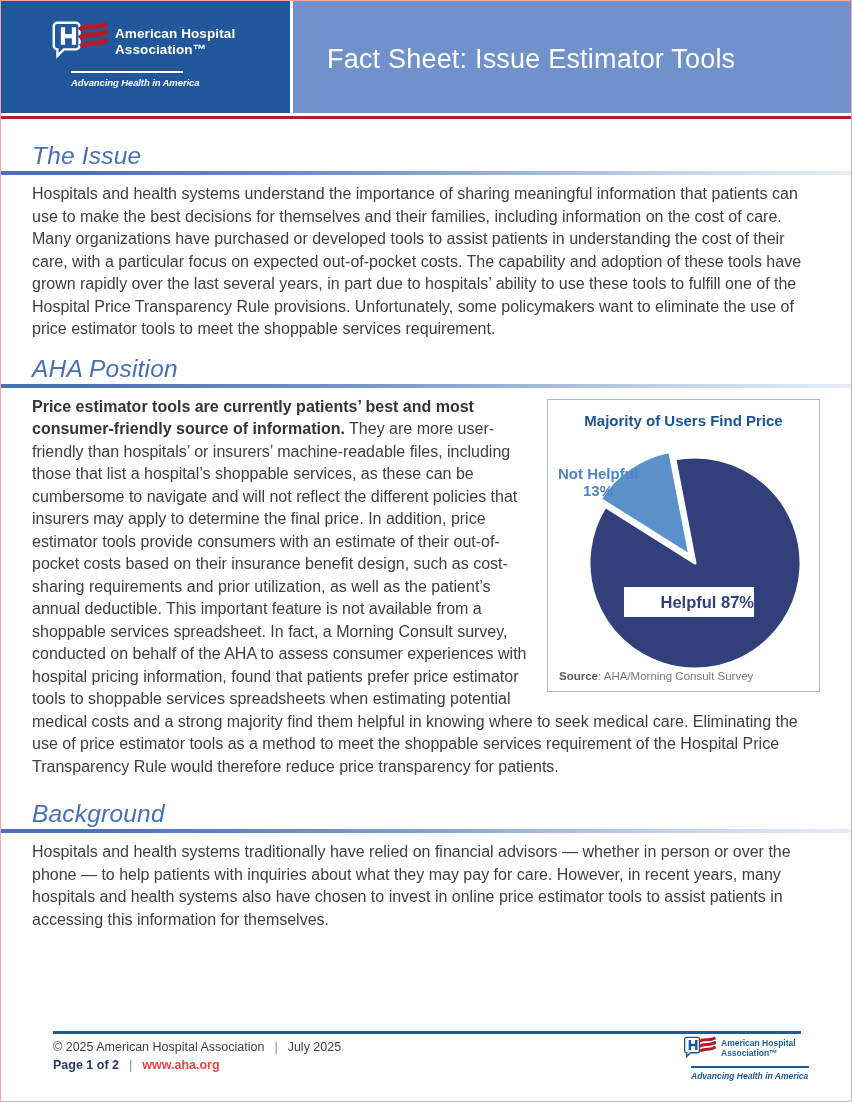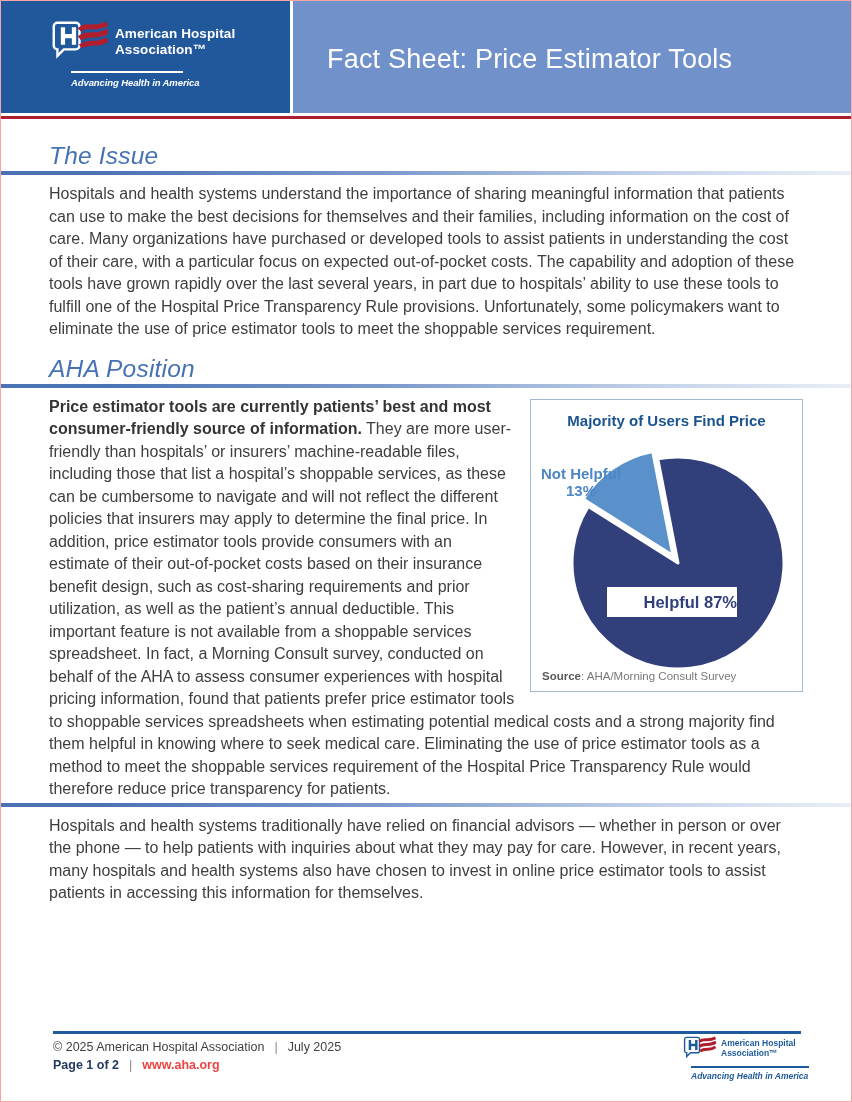--- a/index.html
+++ b/index.html
@@ -13,21 +13,21 @@
   .header-left{position:absolute;left:0;top:0;width:289px;height:112px;background:#21589c;}
   .header-right{position:absolute;left:292px;right:0;top:0;height:112px;background:#7191ca;}
   .fact-title{position:absolute;left:326px;top:43px;font-size:27px;line-height:30px;color:#ffffff;font-weight:400;letter-spacing:.2px;white-space:nowrap;}
   .logo{position:absolute;left:50px;top:18px;}
   .logo-row{display:flex;align-items:flex-start;}
   .logo-text{margin-left:7px;margin-top:7px;color:#fff;font-weight:bold;font-size:13.5px;line-height:16px;letter-spacing:.1px;}
   .logo-div{height:2px;background:#ffffff;width:112px;margin:6px 0 0 20px;}
   .logo-tag{margin:4px 0 0 20px;color:#fff;font-weight:bold;font-style:italic;font-size:9.5px;letter-spacing:-.1px;white-space:nowrap;}
   .red-rule{position:absolute;top:115px;left:0;right:0;height:3px;background:#ac1f30;}
   
-  .content{position:absolute;top:118px;left:0;right:0;padding:0 48px;}
+  .content{position:absolute;top:118px;left:0;right:0;padding:0 31px;}
   h2.sec{margin:0;font-size:24.5px;line-height:26px;font-weight:400;font-style:italic;color:#4671b5;letter-spacing:.2px;}
   h2.m-issue{margin-top:24px;}
   h2.m-position{margin-top:15px;}
   h2.m-background{margin-top:23px;}
   .sec-rule{height:4px;margin:2px -52px 0;
     background:linear-gradient(90deg,#4a73b4 0%,#4a73b4 12%,#7b99cc 45%,#c6d4ea 78%,#e9eff7 100%);}
   p.body{margin:8px 0 0;font-size:16px;line-height:22.5px;color:#3e3e3f;}
   .pos-wrap{margin-top:8px;}
   .pos-wrap p{margin:0;font-size:16px;line-height:22.5px;}
   .pos-wrap strong{color:#333436;}
@@ -74,21 +74,21 @@
           <div class="logo-text">
             <div>American Hospital</div>
             <div>Association™</div>
           </div>
         </div>
         <div class="logo-div"></div>
         <div class="logo-tag">Advancing Health in America</div>
       </div>
     </div>
     <div class="header-right"></div>
-    <div class="fact-title">Fact Sheet: Price Estimator Tools</div>
+    <div class="fact-title">Fact Sheet: Issue Estimator Tools</div>
   </div>
   <div class="red-rule"></div>
 
   <div class="content">
 
     <h2 class="sec m-issue">The Issue</h2>
     <div class="sec-rule"></div>
     <p class="body">Hospitals and health systems understand the importance of sharing meaningful information that patients can use to make the best decisions for themselves and their families, including information on the cost of care. Many organizations have purchased or developed tools to assist patients in understanding the cost of their care, with a particular focus on expected out-of-pocket costs. The capability and adoption of these tools have grown rapidly over the last several years, in part due to hospitals’ ability to use these tools to fulfill one of the Hospital Price Transparency Rule provisions. Unfortunately, some policymakers want to eliminate the use of price estimator tools to meet the shoppable services requirement.</p>
 
     <h2 class="sec m-position">AHA Position</h2>
@@ -106,20 +106,21 @@
         <div class="lbl-nothelpful">
           <div>Not Helpful</div>
           <div>13%</div>
         </div>
         <div class="lbl-helpful">Helpful 87%</div>
         <div class="chart-source"><b>Source</b><span>: AHA/Morning Consult Survey</span></div>
       </div>
       <p><strong>Price estimator tools are currently patients’ best and most consumer-friendly source of information.</strong> <span>They are more user-friendly than hospitals’ or insurers’ machine-readable files, including those that list a hospital’s shoppable services, as these can be cumbersome to navigate and will not reflect the different policies that insurers may apply to determine the final price. In addition, price estimator tools provide consumers with an estimate of their out-of-pocket costs based on their insurance benefit design, such as cost-sharing requirements and prior utilization, as well as the patient’s annual deductible. This important feature is not available from a shoppable services spreadsheet. In fact, a Morning Consult survey, conducted on behalf of the AHA to assess consumer experiences with hospital pricing information, found that patients prefer price estimator tools to shoppable services spreadsheets when estimating potential medical costs and a strong majority find them helpful in knowing where to seek medical care. Eliminating the use of price estimator tools as a method to meet the shoppable services requirement of the Hospital Price Transparency Rule would therefore reduce price transparency for patients.</span></p>
     </div>
 
+    <h2 class="sec m-background">Background</h2>
     <div class="sec-rule"></div>
     <p class="body">Hospitals and health systems traditionally have relied on financial advisors — whether in person or over the phone — to help patients with inquiries about what they may pay for care. However, in recent years, many hospitals and health systems also have chosen to invest in online price estimator tools to assist patients in accessing this information for themselves.</p>
 
   </div>
 
   <div class="footer-rule"></div>
   <div class="foot-line1">
     <span>© 2025 American Hospital Association</span><span class="foot-sep">|</span><span>July 2025</span>
   </div>
   <div class="foot-line2">

